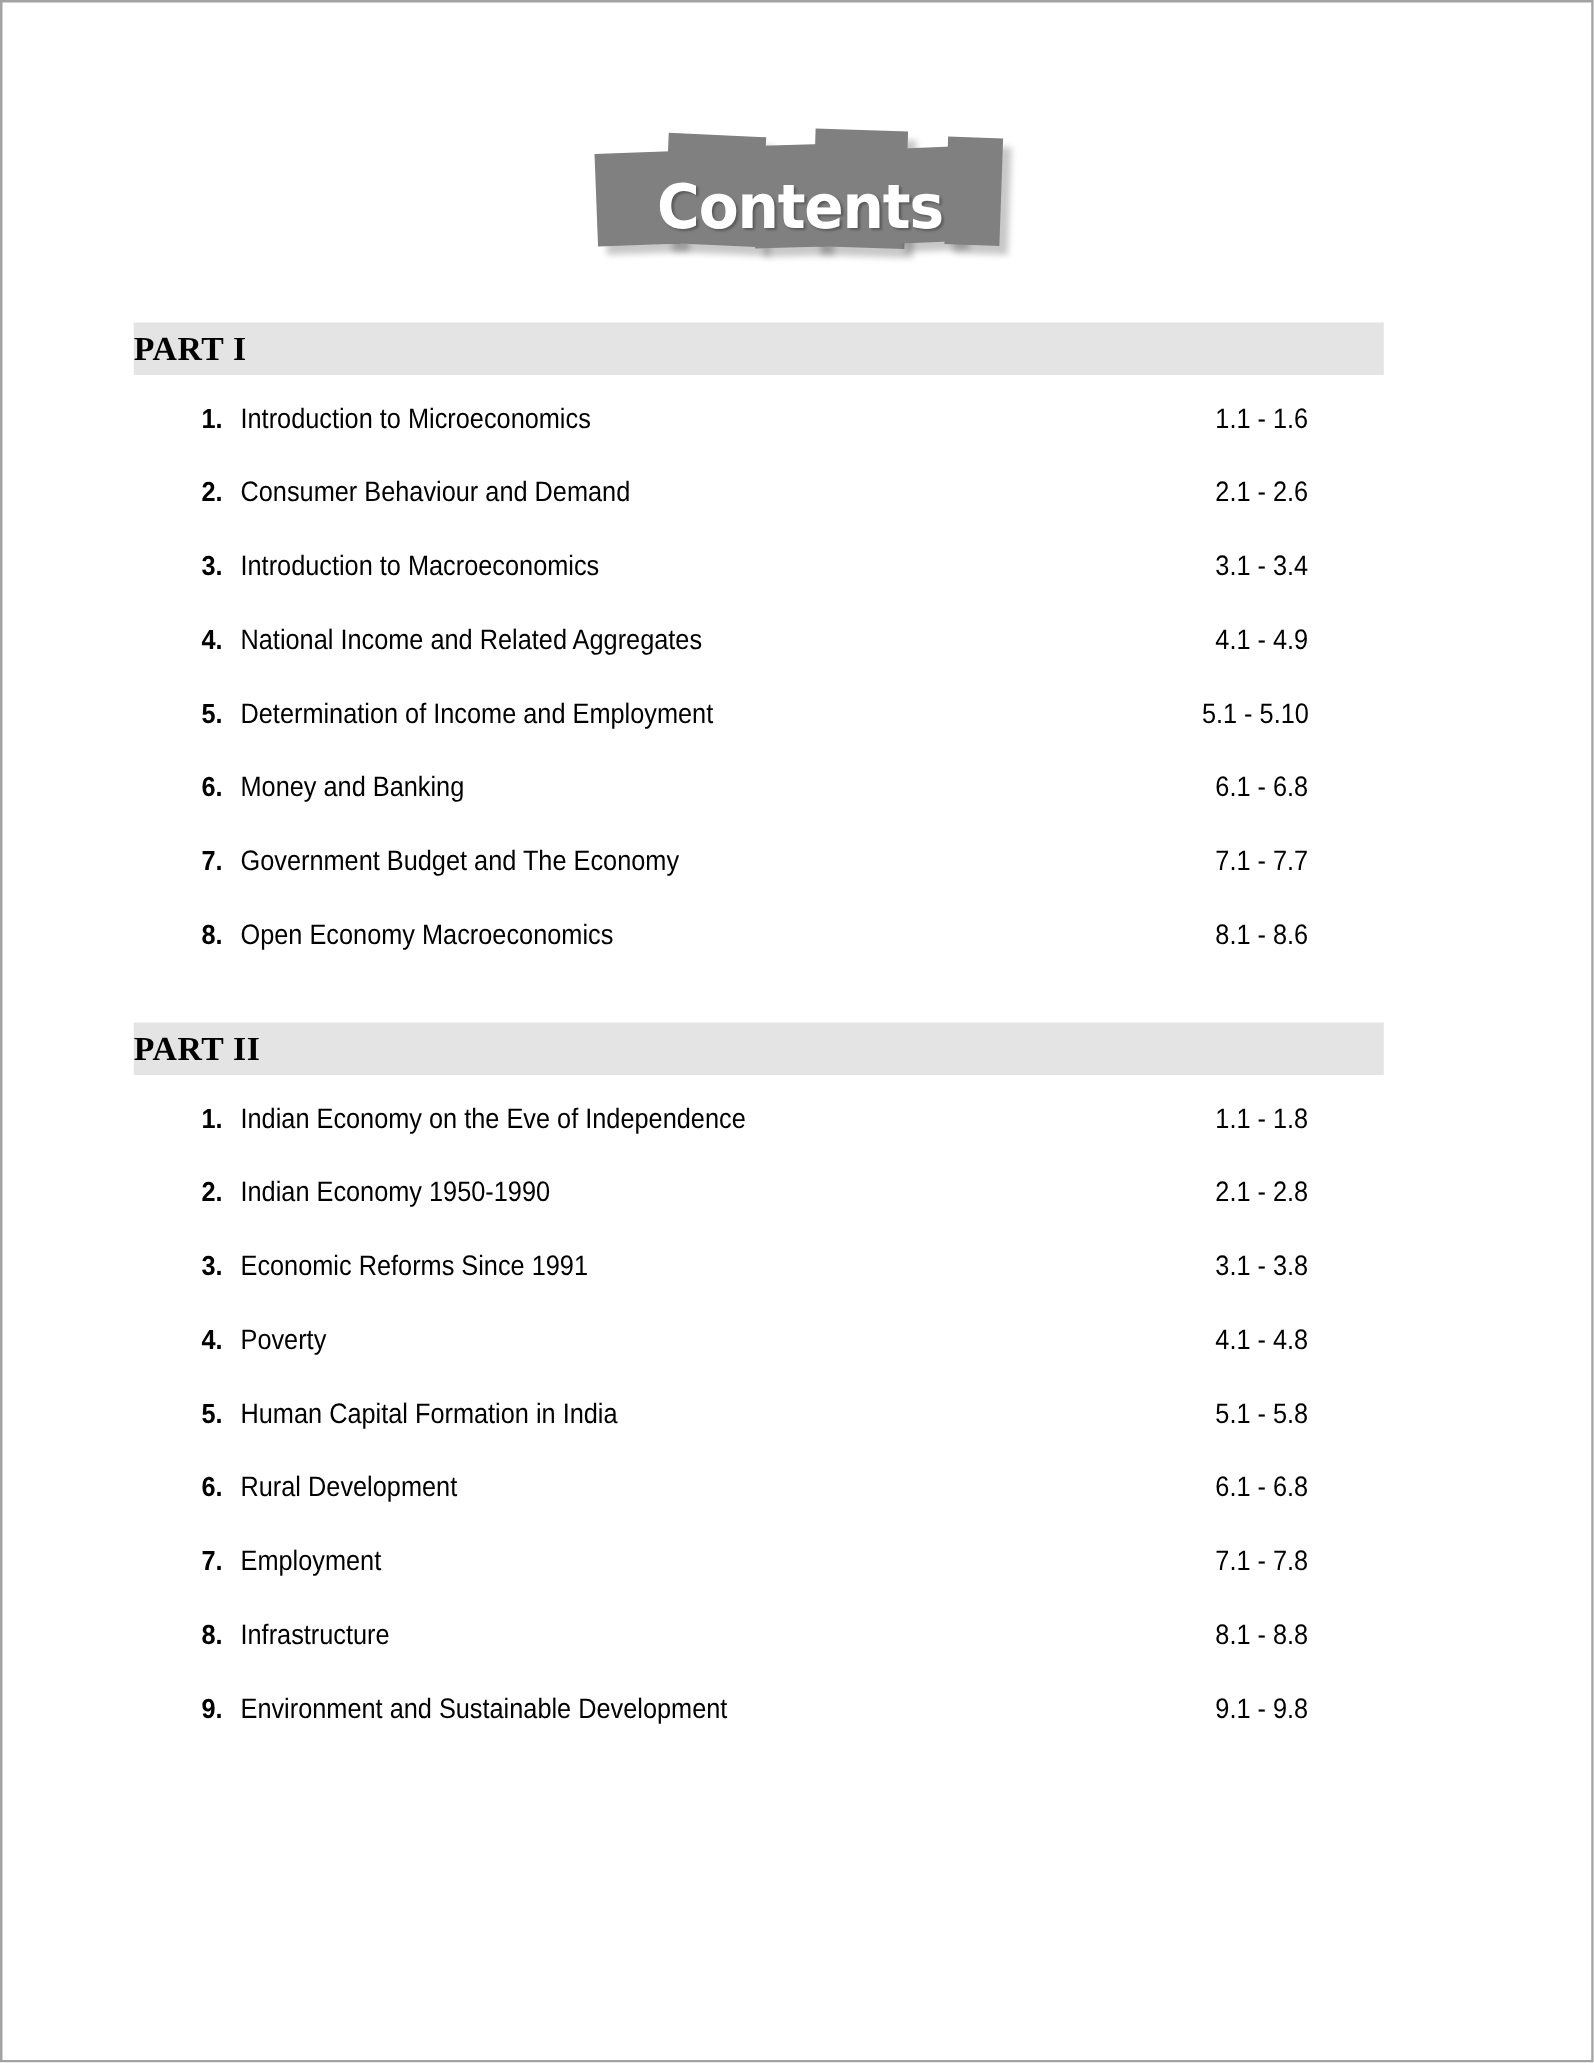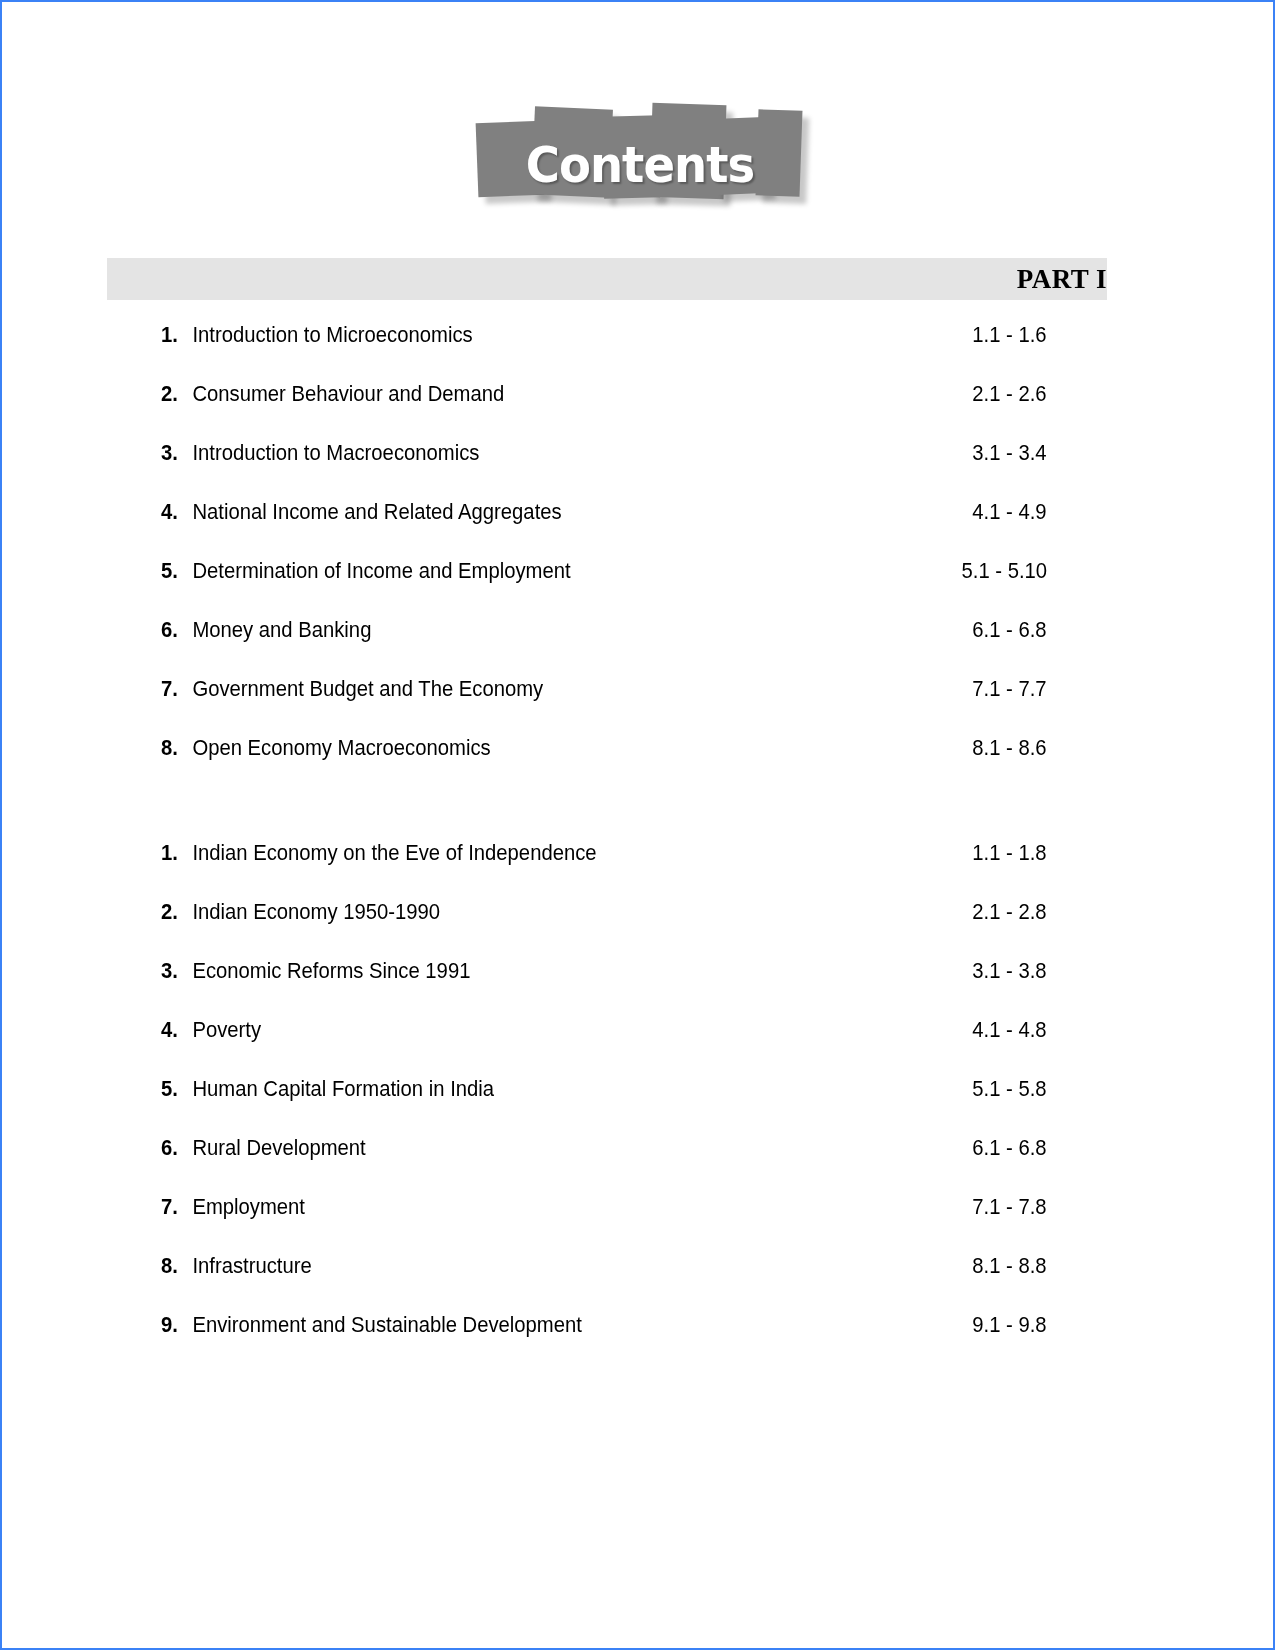--- a/index.html
+++ b/index.html
@@ -9,21 +9,21 @@
   }
   body {
     font-family: "Liberation Sans", sans-serif;
   }
   .page {
     position: relative;
     width: 1275px;
     height: 1650px;
     background: #ffffff;
     box-sizing: border-box;
-    border: 2px solid #3b82f6;
+    border: 2px solid #a3a3a3;
     overflow: hidden;
   }
 
   
   .title-banner {
     position: absolute;
     left: 0;
     top: 98px;
     width: 1275px;
     height: 130px;
@@ -70,21 +70,21 @@
   .toc {
     position: absolute;
     left: 105px;
     top: 256px;
     width: 1000px;
   }
   .part-bar {
     background: #e4e4e4;
     height: 42px;
     line-height: 42px;
-    text-align: right;
+    text-align: left;
     font-family: "Liberation Serif", serif;
     font-weight: bold;
     font-size: 27px;
     color: #000000;
     letter-spacing: 0.5px;
   }
   .entries {
     padding: 0;
     margin: 0;
     list-style: none;
@@ -189,20 +189,21 @@
       </li>
       <li class="entry">
         <span class="entry-num">8.</span>
         <span class="entry-title">Open Economy Macroeconomics</span>
         <span class="entry-pages">8.1 - 8.6</span>
       </li>
     </ul>
 
     <div class="gap-part2"></div>
 
+    <div class="part-bar">PART II</div>
     <div class="pad-top"></div>
     <ul class="entries">
       <li class="entry">
         <span class="entry-num">1.</span>
         <span class="entry-title">Indian Economy on the Eve of Independence</span>
         <span class="entry-pages">1.1 - 1.8</span>
       </li>
       <li class="entry">
         <span class="entry-num">2.</span>
         <span class="entry-title">Indian Economy 1950-1990</span>

